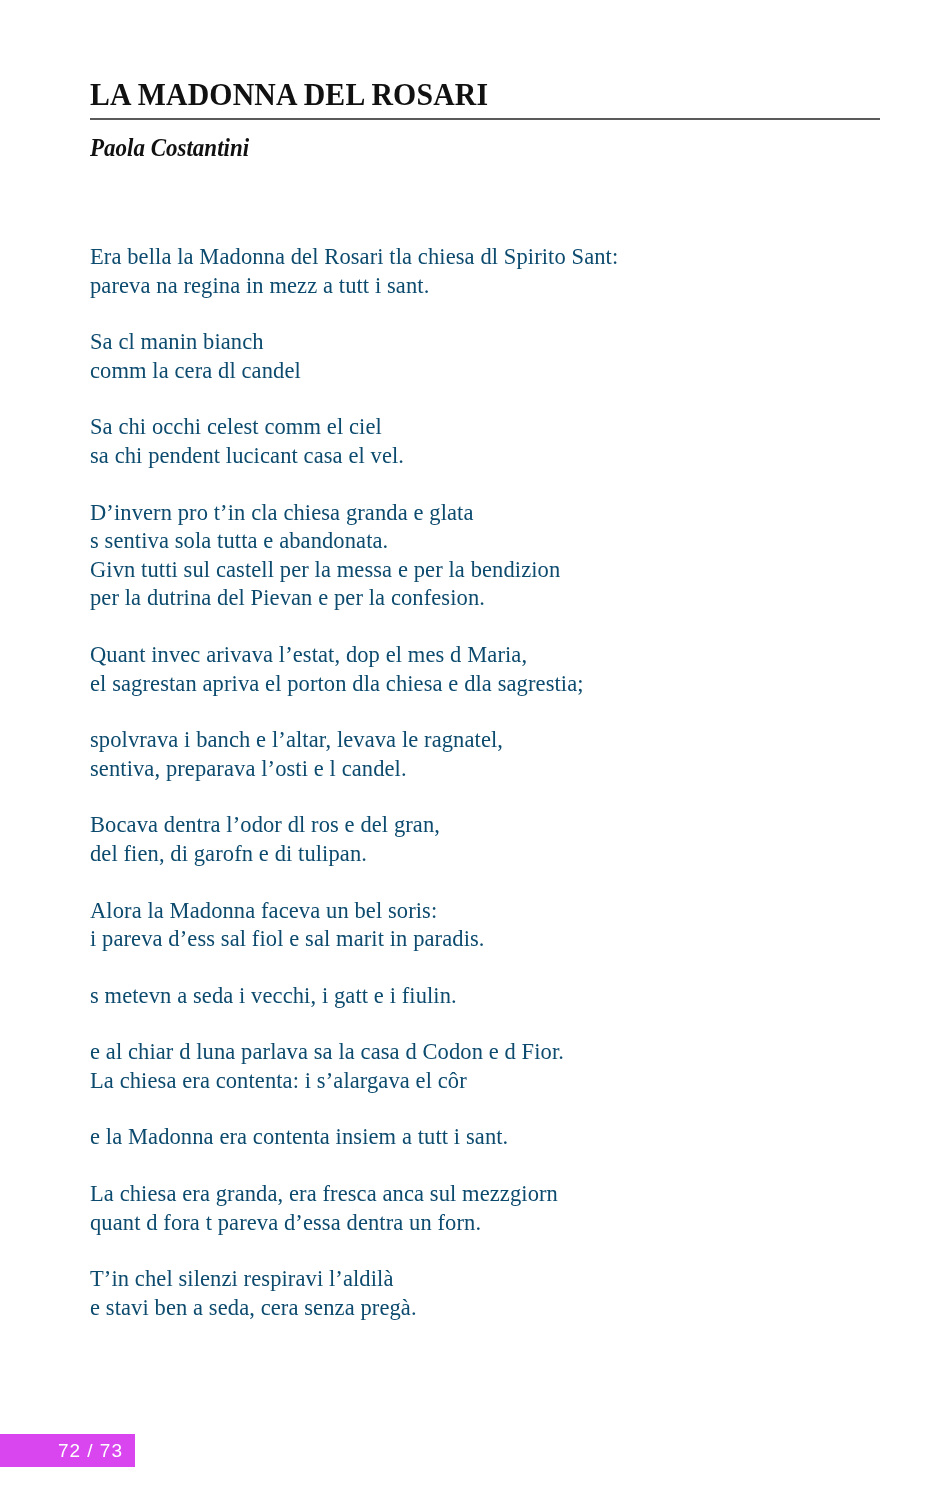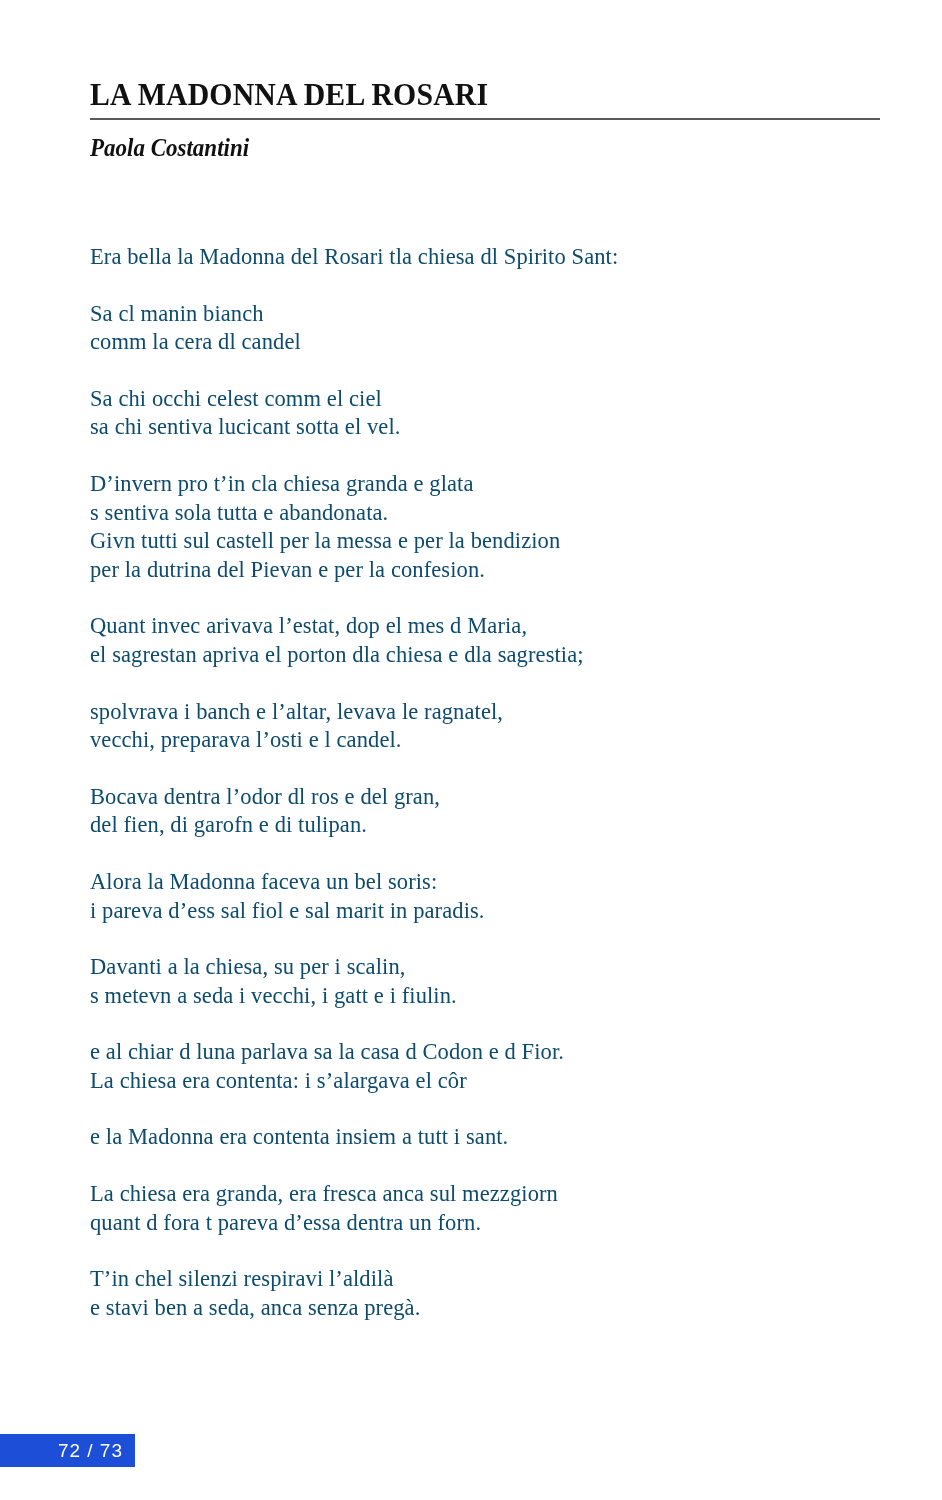--- a/index.html
+++ b/index.html
@@ -104,67 +104,67 @@
 
 <div class="page-header">
   <h1 class="doc-title">LA MADONNA DEL ROSARI</h1>
   <div class="title-rule"></div>
   <div class="doc-author">Paola Costantini</div>
 </div>
 
 <div class="poem">
     <div class="stanza">
       <div class="verse">Era bella la Madonna del Rosari tla chiesa dl Spirito Sant:</div>
+      <div class="verse">pareva na regina in mezz a tutt i sant.</div>
     </div>
     <div class="stanza">
       <div class="verse">Sa cl manin bianch</div>
       <div class="verse">comm la cera dl candel</div>
     </div>
     <div class="stanza">
       <div class="verse">Sa chi occhi celest comm el ciel</div>
-      <div class="verse">sa chi sentiva lucicant sotta el vel.</div>
+      <div class="verse">sa chi pendent lucicant casa el vel.</div>
     </div>
     <div class="stanza">
       <div class="verse">D’invern pro t’in cla chiesa granda e glata</div>
       <div class="verse">s sentiva sola tutta e abandonata.</div>
       <div class="verse">Givn tutti sul castell per la messa e per la bendizion</div>
       <div class="verse">per la dutrina del Pievan e per la confesion.</div>
     </div>
     <div class="stanza">
       <div class="verse">Quant invec arivava l’estat, dop el mes d Maria,</div>
       <div class="verse">el sagrestan apriva el porton dla chiesa e dla sagrestia;</div>
     </div>
     <div class="stanza">
       <div class="verse">spolvrava i banch e l’altar, levava le ragnatel,</div>
-      <div class="verse">vecchi, preparava l’osti e l candel.</div>
+      <div class="verse">sentiva, preparava l’osti e l candel.</div>
     </div>
     <div class="stanza">
       <div class="verse">Bocava dentra l’odor dl ros e del gran,</div>
       <div class="verse">del fien, di garofn e di tulipan.</div>
     </div>
     <div class="stanza">
       <div class="verse">Alora la Madonna faceva un bel soris:</div>
       <div class="verse">i pareva d’ess sal fiol e sal marit in paradis.</div>
     </div>
     <div class="stanza">
-      <div class="verse">Davanti a la chiesa, su per i scalin,</div>
       <div class="verse">s metevn a seda i vecchi, i gatt e i fiulin.</div>
     </div>
     <div class="stanza">
       <div class="verse">e al chiar d luna parlava sa la casa d Codon e d Fior.</div>
       <div class="verse">La chiesa era contenta: i s’alargava el côr</div>
     </div>
     <div class="stanza">
       <div class="verse">e la Madonna era contenta insiem a tutt i sant.</div>
     </div>
     <div class="stanza">
       <div class="verse">La chiesa era granda, era fresca anca sul mezzgiorn</div>
       <div class="verse">quant d fora t pareva d’essa dentra un forn.</div>
     </div>
     <div class="stanza">
       <div class="verse">T’in chel silenzi respiravi l’aldilà</div>
-      <div class="verse">e stavi ben a seda, anca senza pregà.</div>
+      <div class="verse">e stavi ben a seda, cera senza pregà.</div>
     </div>
   </div>
 
-<div class="page-badge" style="background: #1d4ed8;">
+<div class="page-badge" style="background: #d946ef;">
   <span class="page-badge-label" style="color: rgb(255, 255, 255);">72 / 73</span>
 </div>
 
 </body></html>

